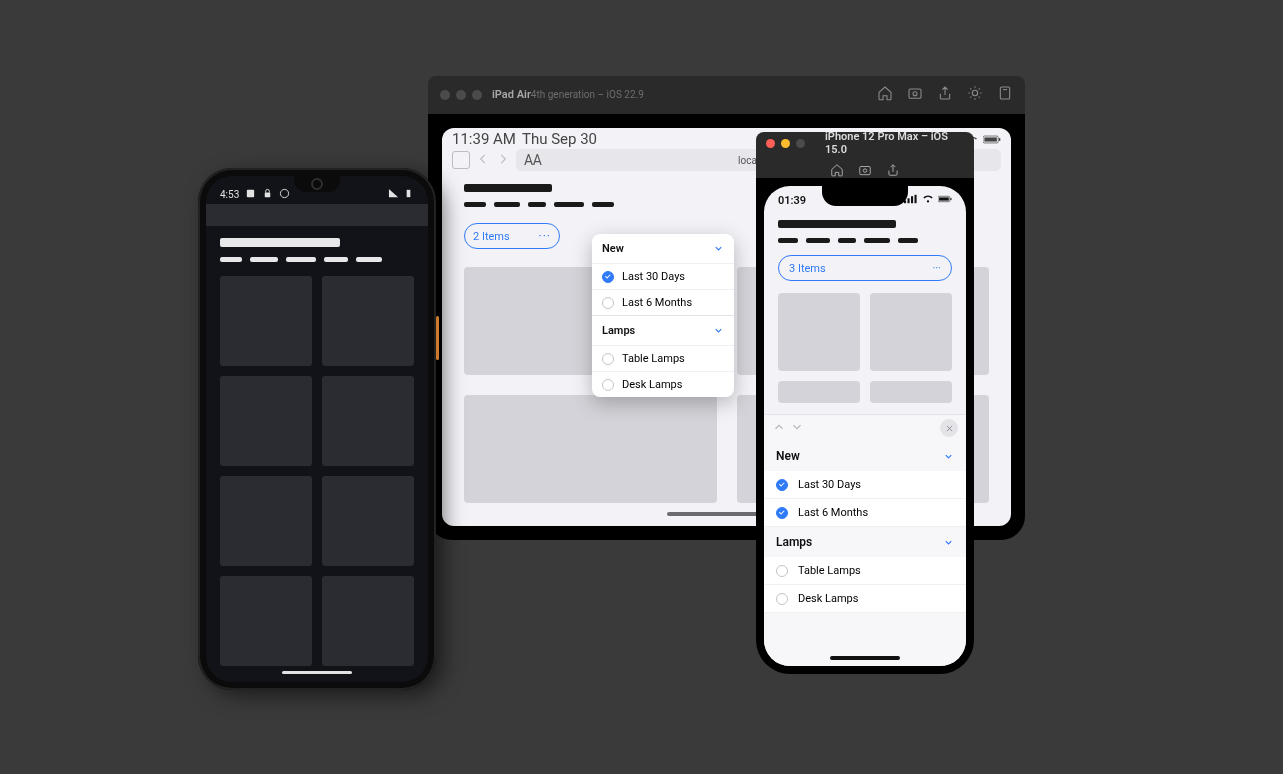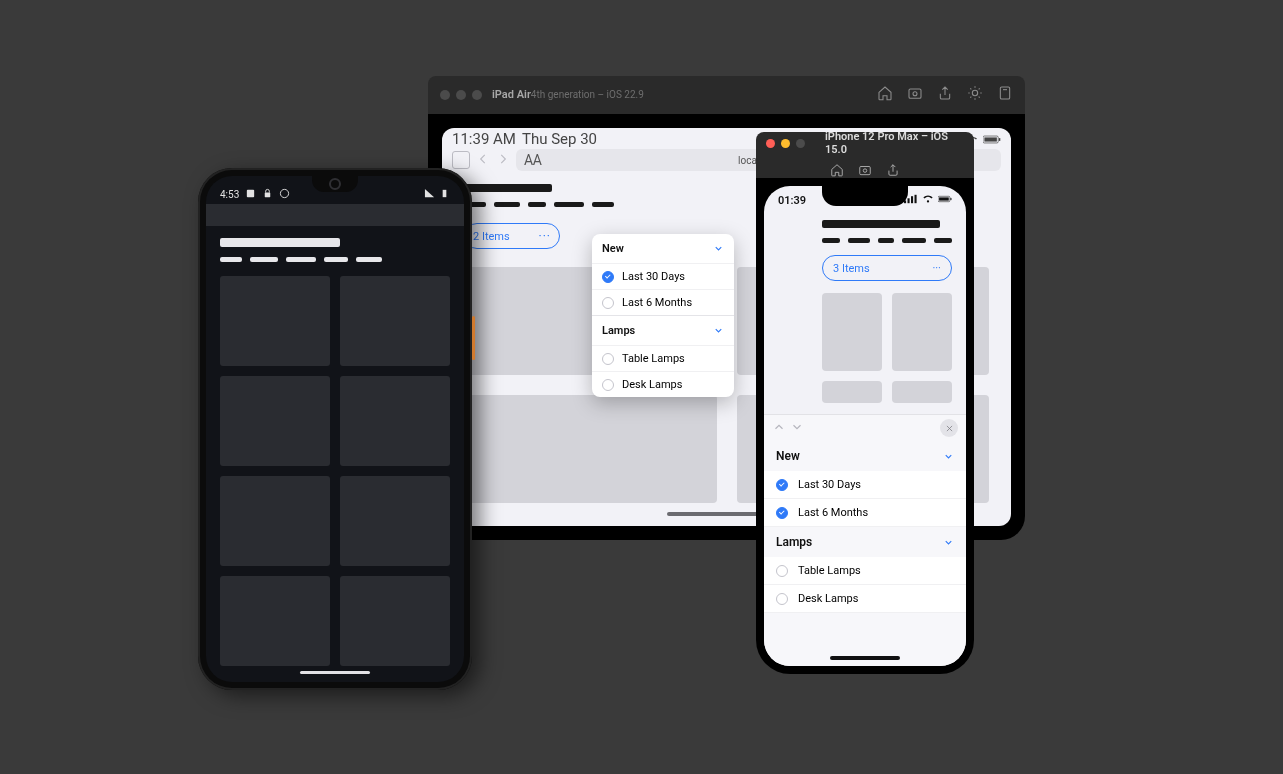--- a/index.html
+++ b/index.html
@@ -78,21 +78,21 @@
   .pop-row { display:flex; align-items:center; gap:8px; padding:6px 10px; border-top:1px solid #f0f0f2;}
   .pop-row:first-of-type{border-top:none;}
   .radio { width:12px;height:12px;border-radius:50%;border:1.5px solid #c4c4cc; flex-shrink:0; display:flex;align-items:center;justify-content:center;}
   .radio.on{background:#2f7af8;border-color:#2f7af8;}
   .radio.on::after{content:"";color:#fff;font-size:8px;width:4px;height:2px;border-left:1.5px solid #fff;border-bottom:1.5px solid #fff;transform:rotate(-45deg) translate(0px,-1px);}
   .pop-sep{height:1px;background:#e4e4e8;}
 
   
   .android {
     position:absolute; left:198px; top:168px;
-    width:274px; height:522px;
+    width:238px; height:522px;
     background:#0b0b0b; border-radius:34px;
     box-shadow: 0 0 0 2px #222 inset, 8px 6px 20px rgba(0,0,0,0.5);
     padding:8px;
   }
   .android .pwr{position:absolute;right:-3px;top:148px;width:3px;height:44px;background:#d17a2e;border-radius:2px;}
   .android-screen{ background:#111318; border-radius:26px; width:100%; height:100%; overflow:hidden; position:relative;}
   .and-notch{width:46px;height:16px;background:#0b0b0b;border-radius:0 0 12px 12px;position:absolute;left:50%;transform:translateX(-50%);top:0;display:flex;align-items:center;justify-content:center;}
   .and-notch::after{content:"";width:8px;height:8px;border:2px solid #2f2f33;border-radius:50%;}
   .and-status{padding:8px 14px 0;display:flex;align-items:center;font-size:10px;color:#e2e2e2;height:28px;}
   .and-status .left{display:flex;gap:6px;align-items:center;}
@@ -122,21 +122,21 @@
   .iphone-title .d{width:9px;height:9px;border-radius:50%;}
   .iphone-title .name{color:#dcdcdc;font-size:11px;font-weight:600;}
   .iphone-title .row2{display:flex;gap:14px;width:100%;justify-content:center;height:18px;}
   .iphone-title .row2 svg{width:14px;height:14px;stroke:#aeaeae;fill:none;stroke-width:1.6;}
   .iphone-bezel{background:#000;padding:8px;border-radius:0 0 34px 34px;}
   .iphone-screen{background:#f2f2f7;border-radius:26px;height:480px;position:relative;overflow:hidden;}
   .iph-notch{position:absolute;top:0;left:50%;transform:translateX(-50%);width:86px;height:20px;background:#000;border-radius:0 0 14px 14px;}
   .iph-status{height:30px;display:flex;align-items:flex-start;padding:8px 14px 0;font-size:11px;font-weight:600;color:#111;}
   .iph-status .r{margin-left:auto;display:flex;gap:3px;align-items:center;}
   .iph-status svg{width:14px;height:10px;}
-  .iph-content{padding:4px 14px;margin-left:44px;}
+  .iph-content{padding:4px 14px;}
   .iph-content .ph-bar{height:8px;width:118px;background:#1a1a1a;}
   .iph-content .ph-row .seg{background:#1a1a1a;}
   .iph-pill{
     margin-top:12px;height:26px;border:1px solid #2f7af8;border-radius:13px;
     display:flex;align-items:center;justify-content:space-between;padding:0 10px;
     font-size:11px;color:#2f7af8;
   }
   .iph-grid{margin-top:12px;display:grid;grid-template-columns:1fr 1fr;gap:10px;}
   .iph-card{background:#d3d3d9;border-radius:4px;height:78px;}
   

